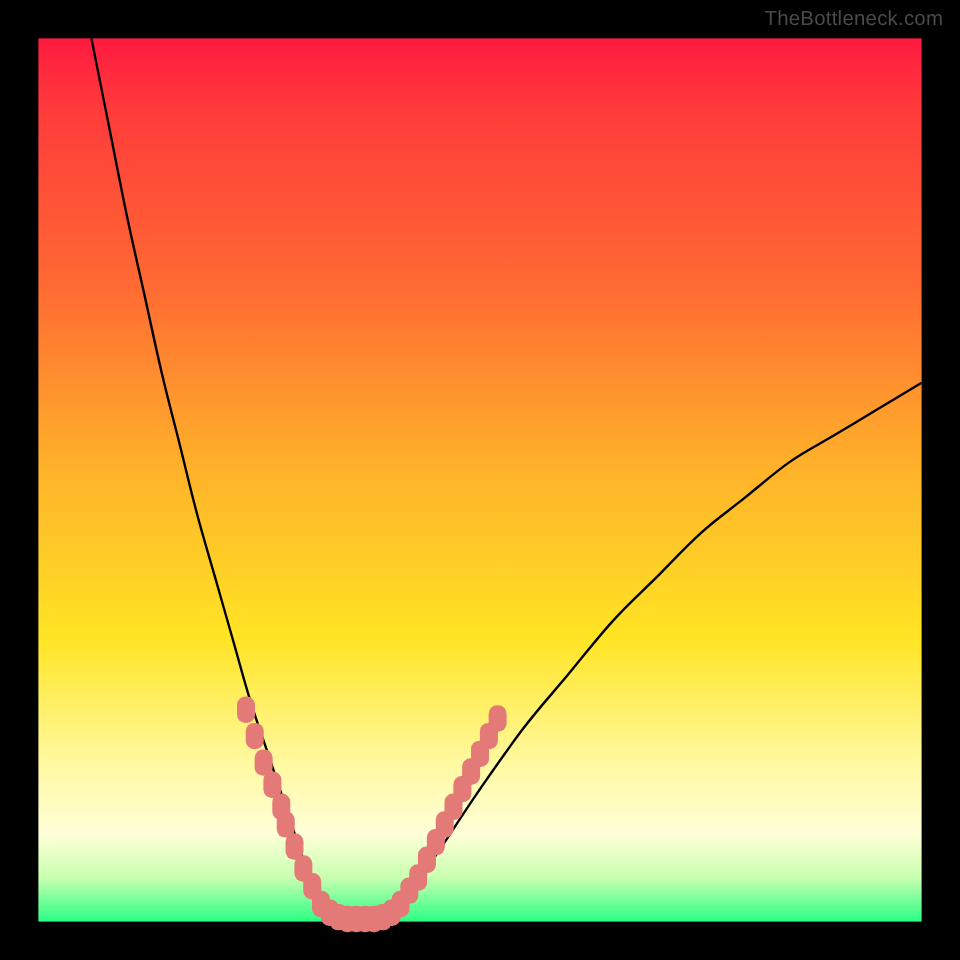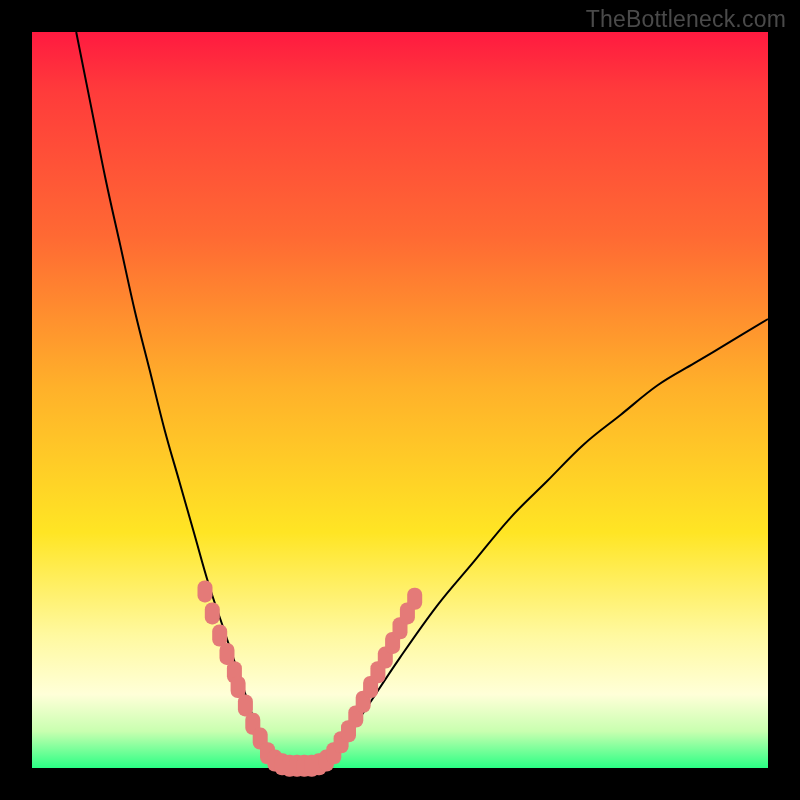--- a/index.html
+++ b/index.html
@@ -37,21 +37,21 @@
       #ffffd8 90%,
       #c9ffb0 95%,
       #2aff84 100%
     );
   }
   .watermark {
     position: absolute;
     top: 6px;
     right: 14px;
     color: #4a4a4a;
-    font-size: 23px;
+    font-size: 17px;
     font-weight: 500;
     letter-spacing: 0.2px;
     user-select: none;
   }
   svg.curve-layer {
     position: absolute;
     left: 0;
     top: 0;
     width: 736px;
     height: 736px;

